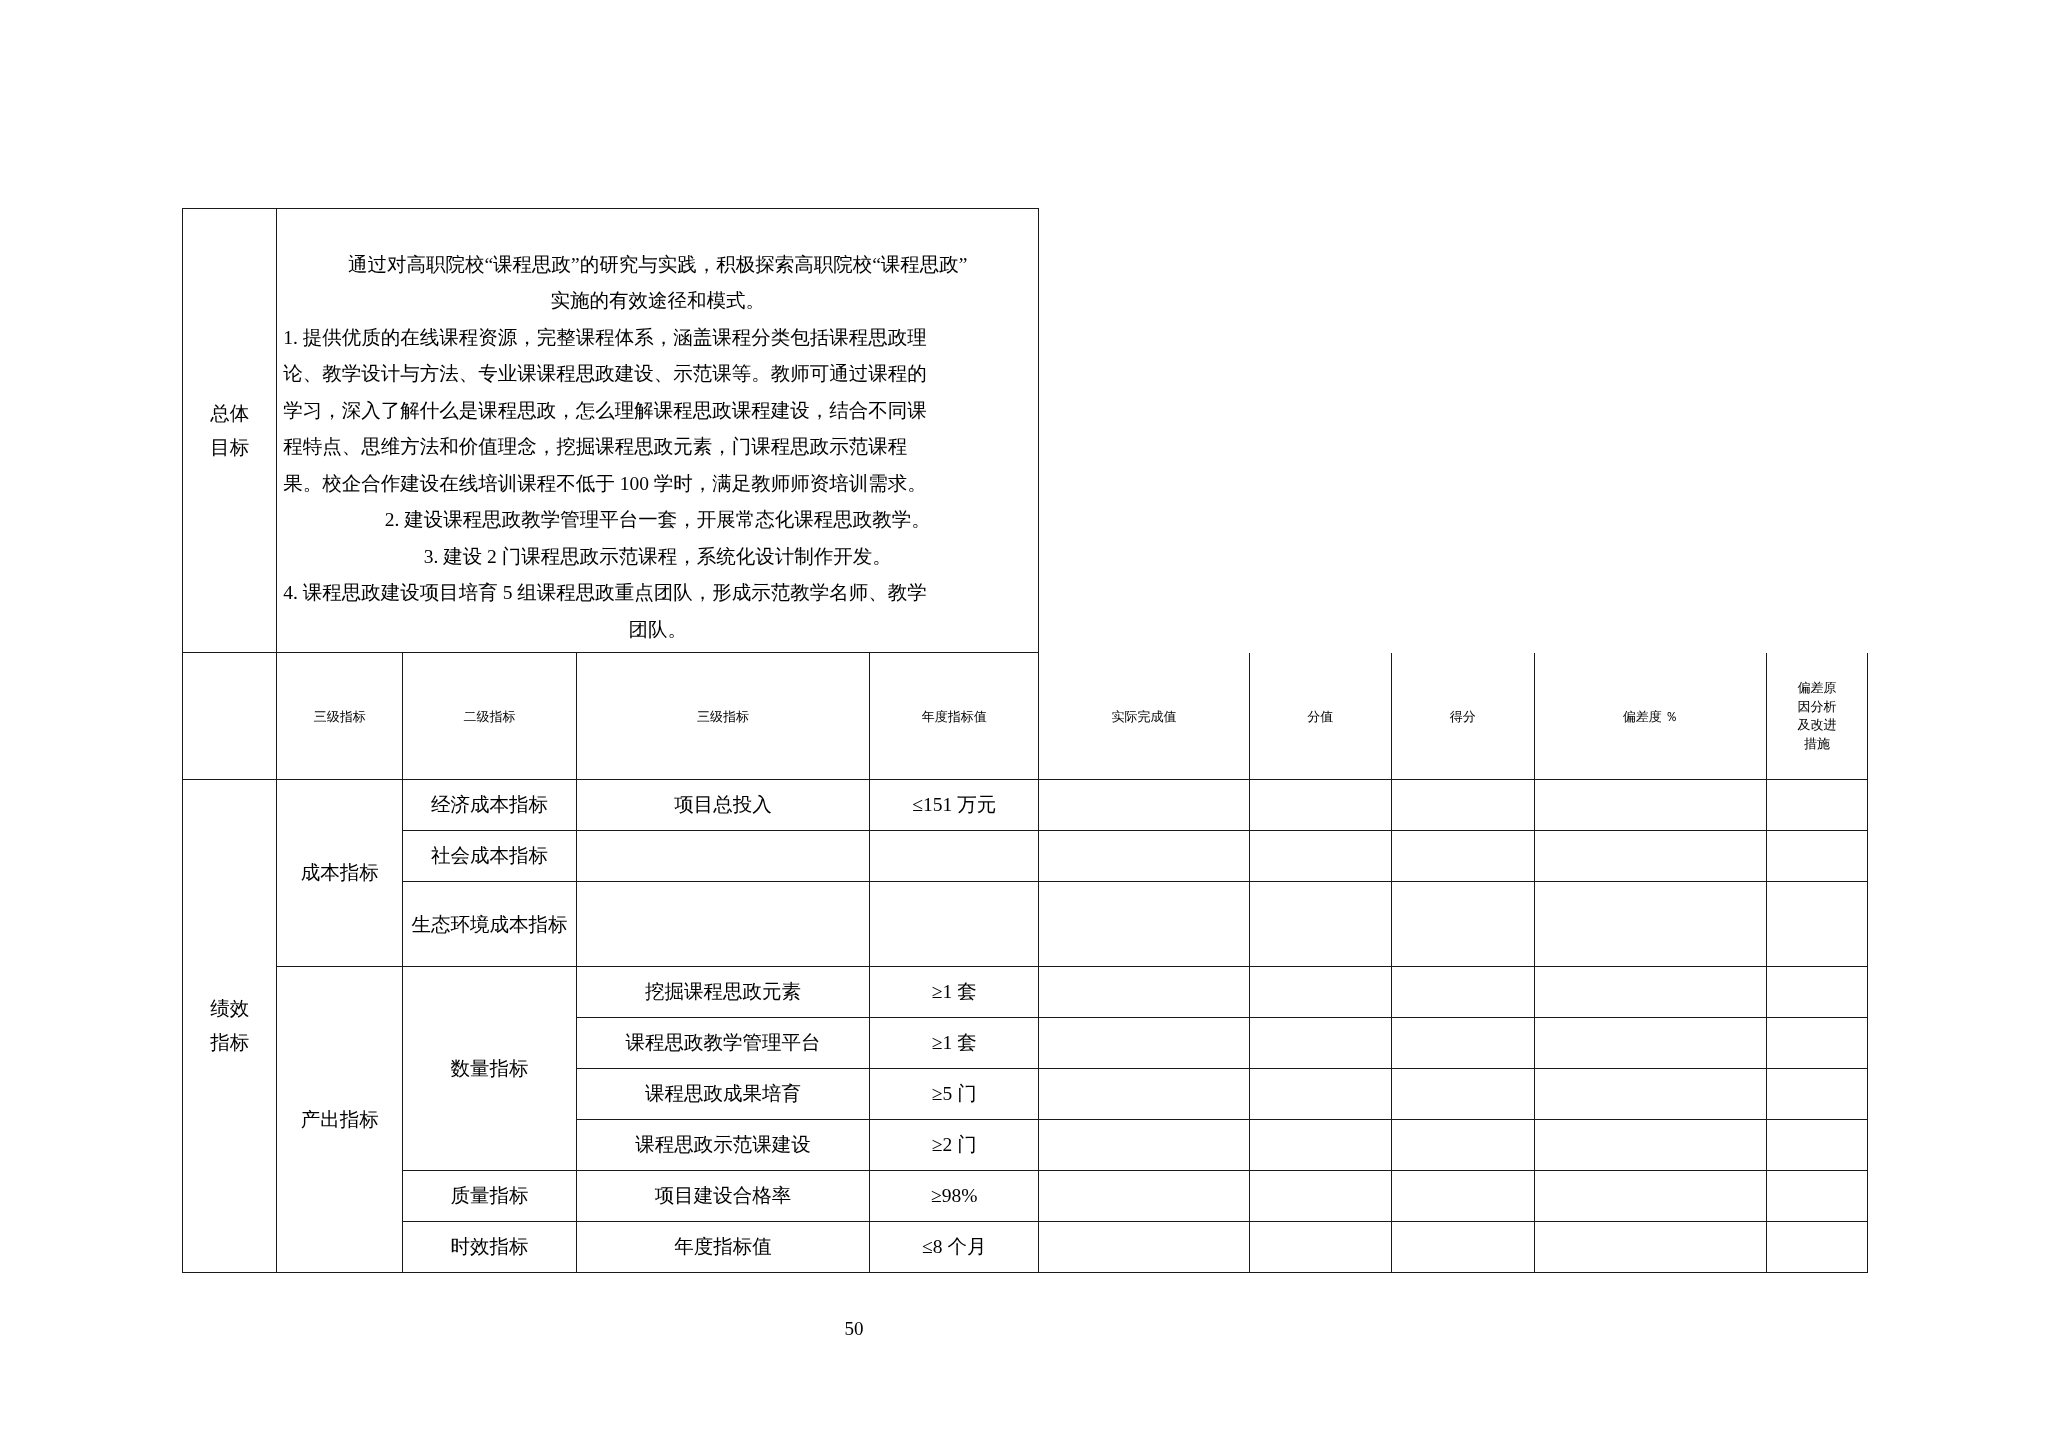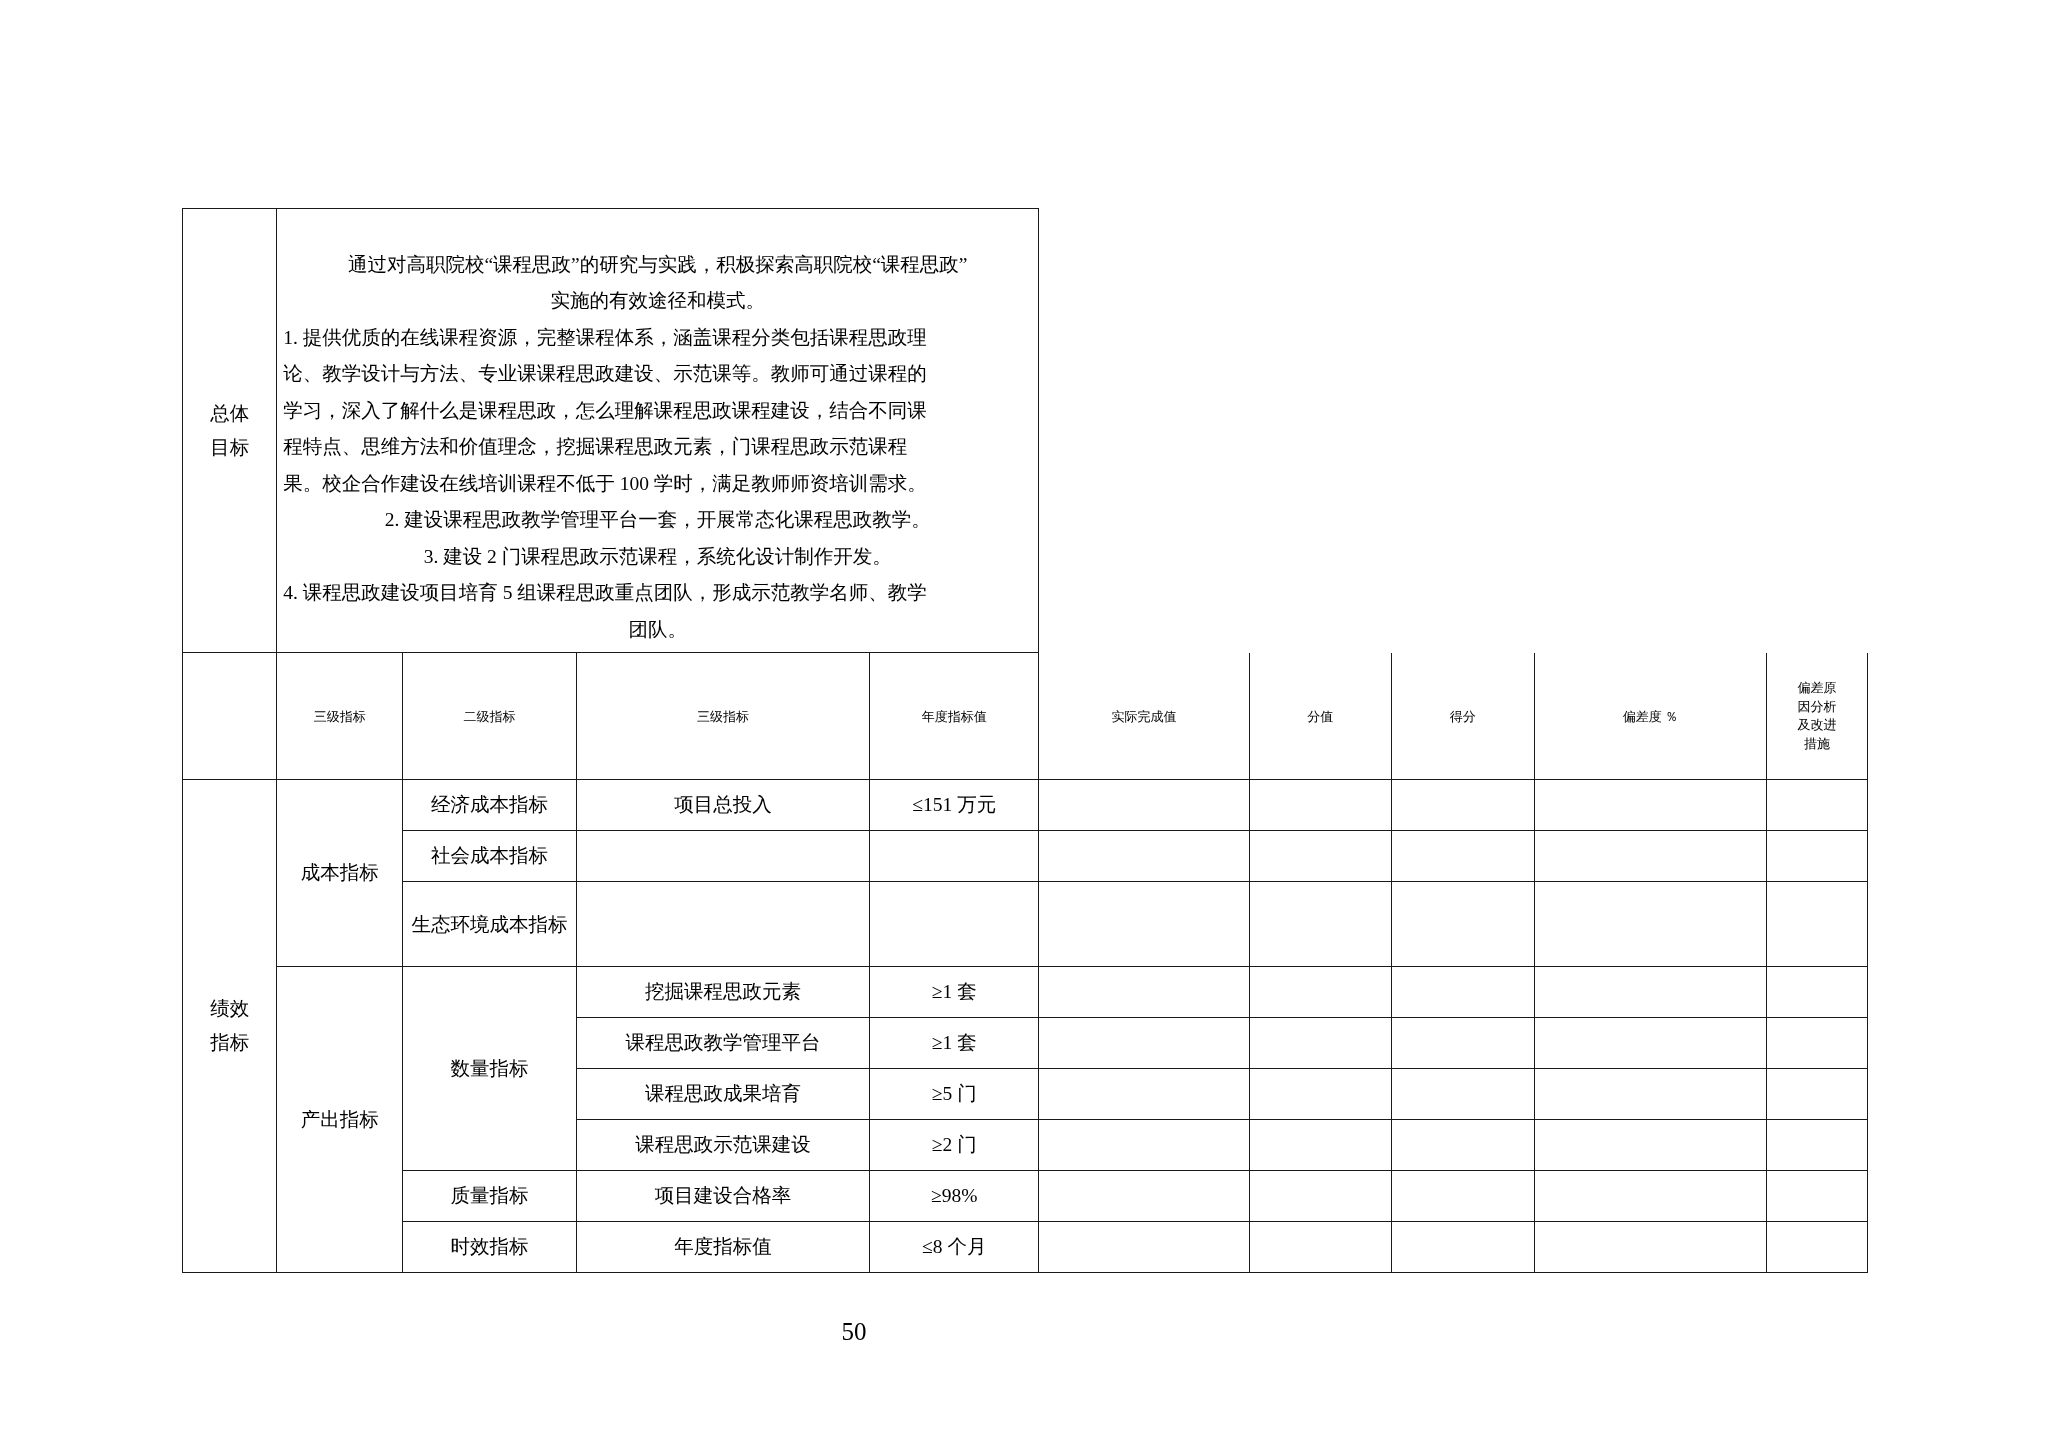--- a/index.html
+++ b/index.html
@@ -80,21 +80,21 @@
     font-size: 19.5px;
     line-height: 1.5;
   }
   .vert-label span { display: block; }
   .pagenum {
     position: absolute;
     left: 0;
     top: 1318px;
     width: 1708px;
     text-align: center;
-    font-size: 25px;
+    font-size: 19px;
     font-family: "Liberation Serif", serif;
   }
   .nowrap { white-space: nowrap; }
 </style>
 </head>
 <body>
 
 <div class="page">
 
   <table class="doc-table">

